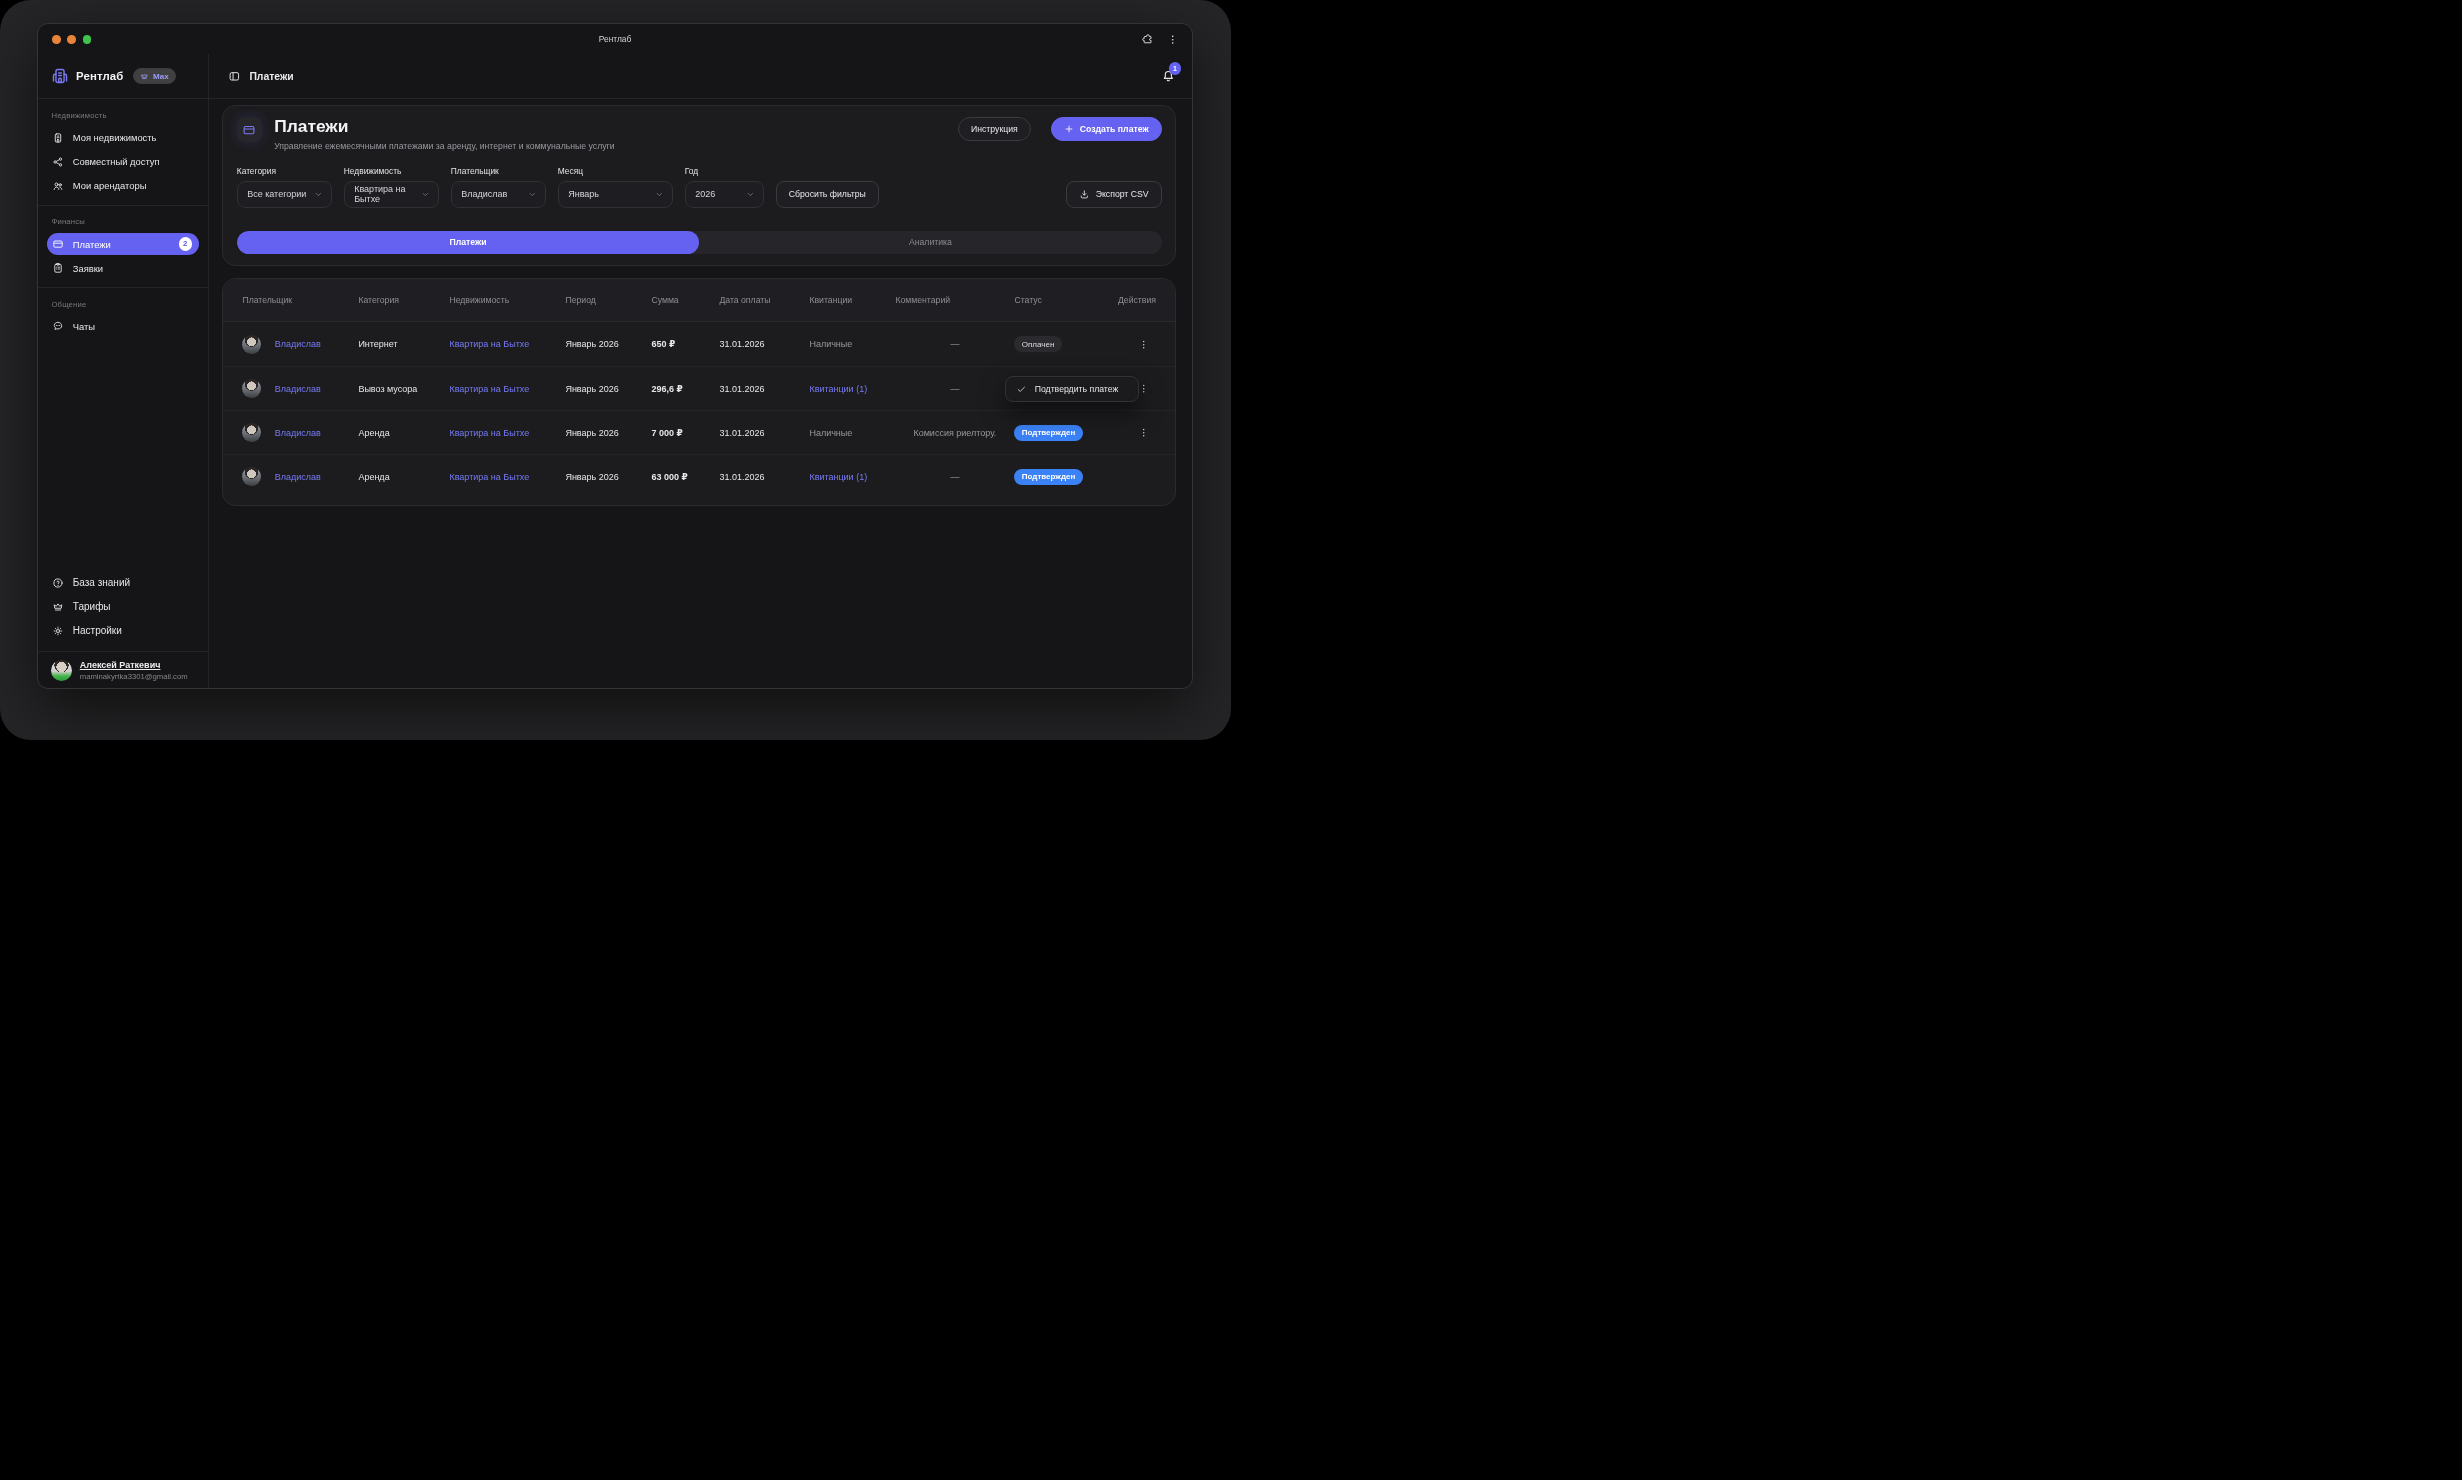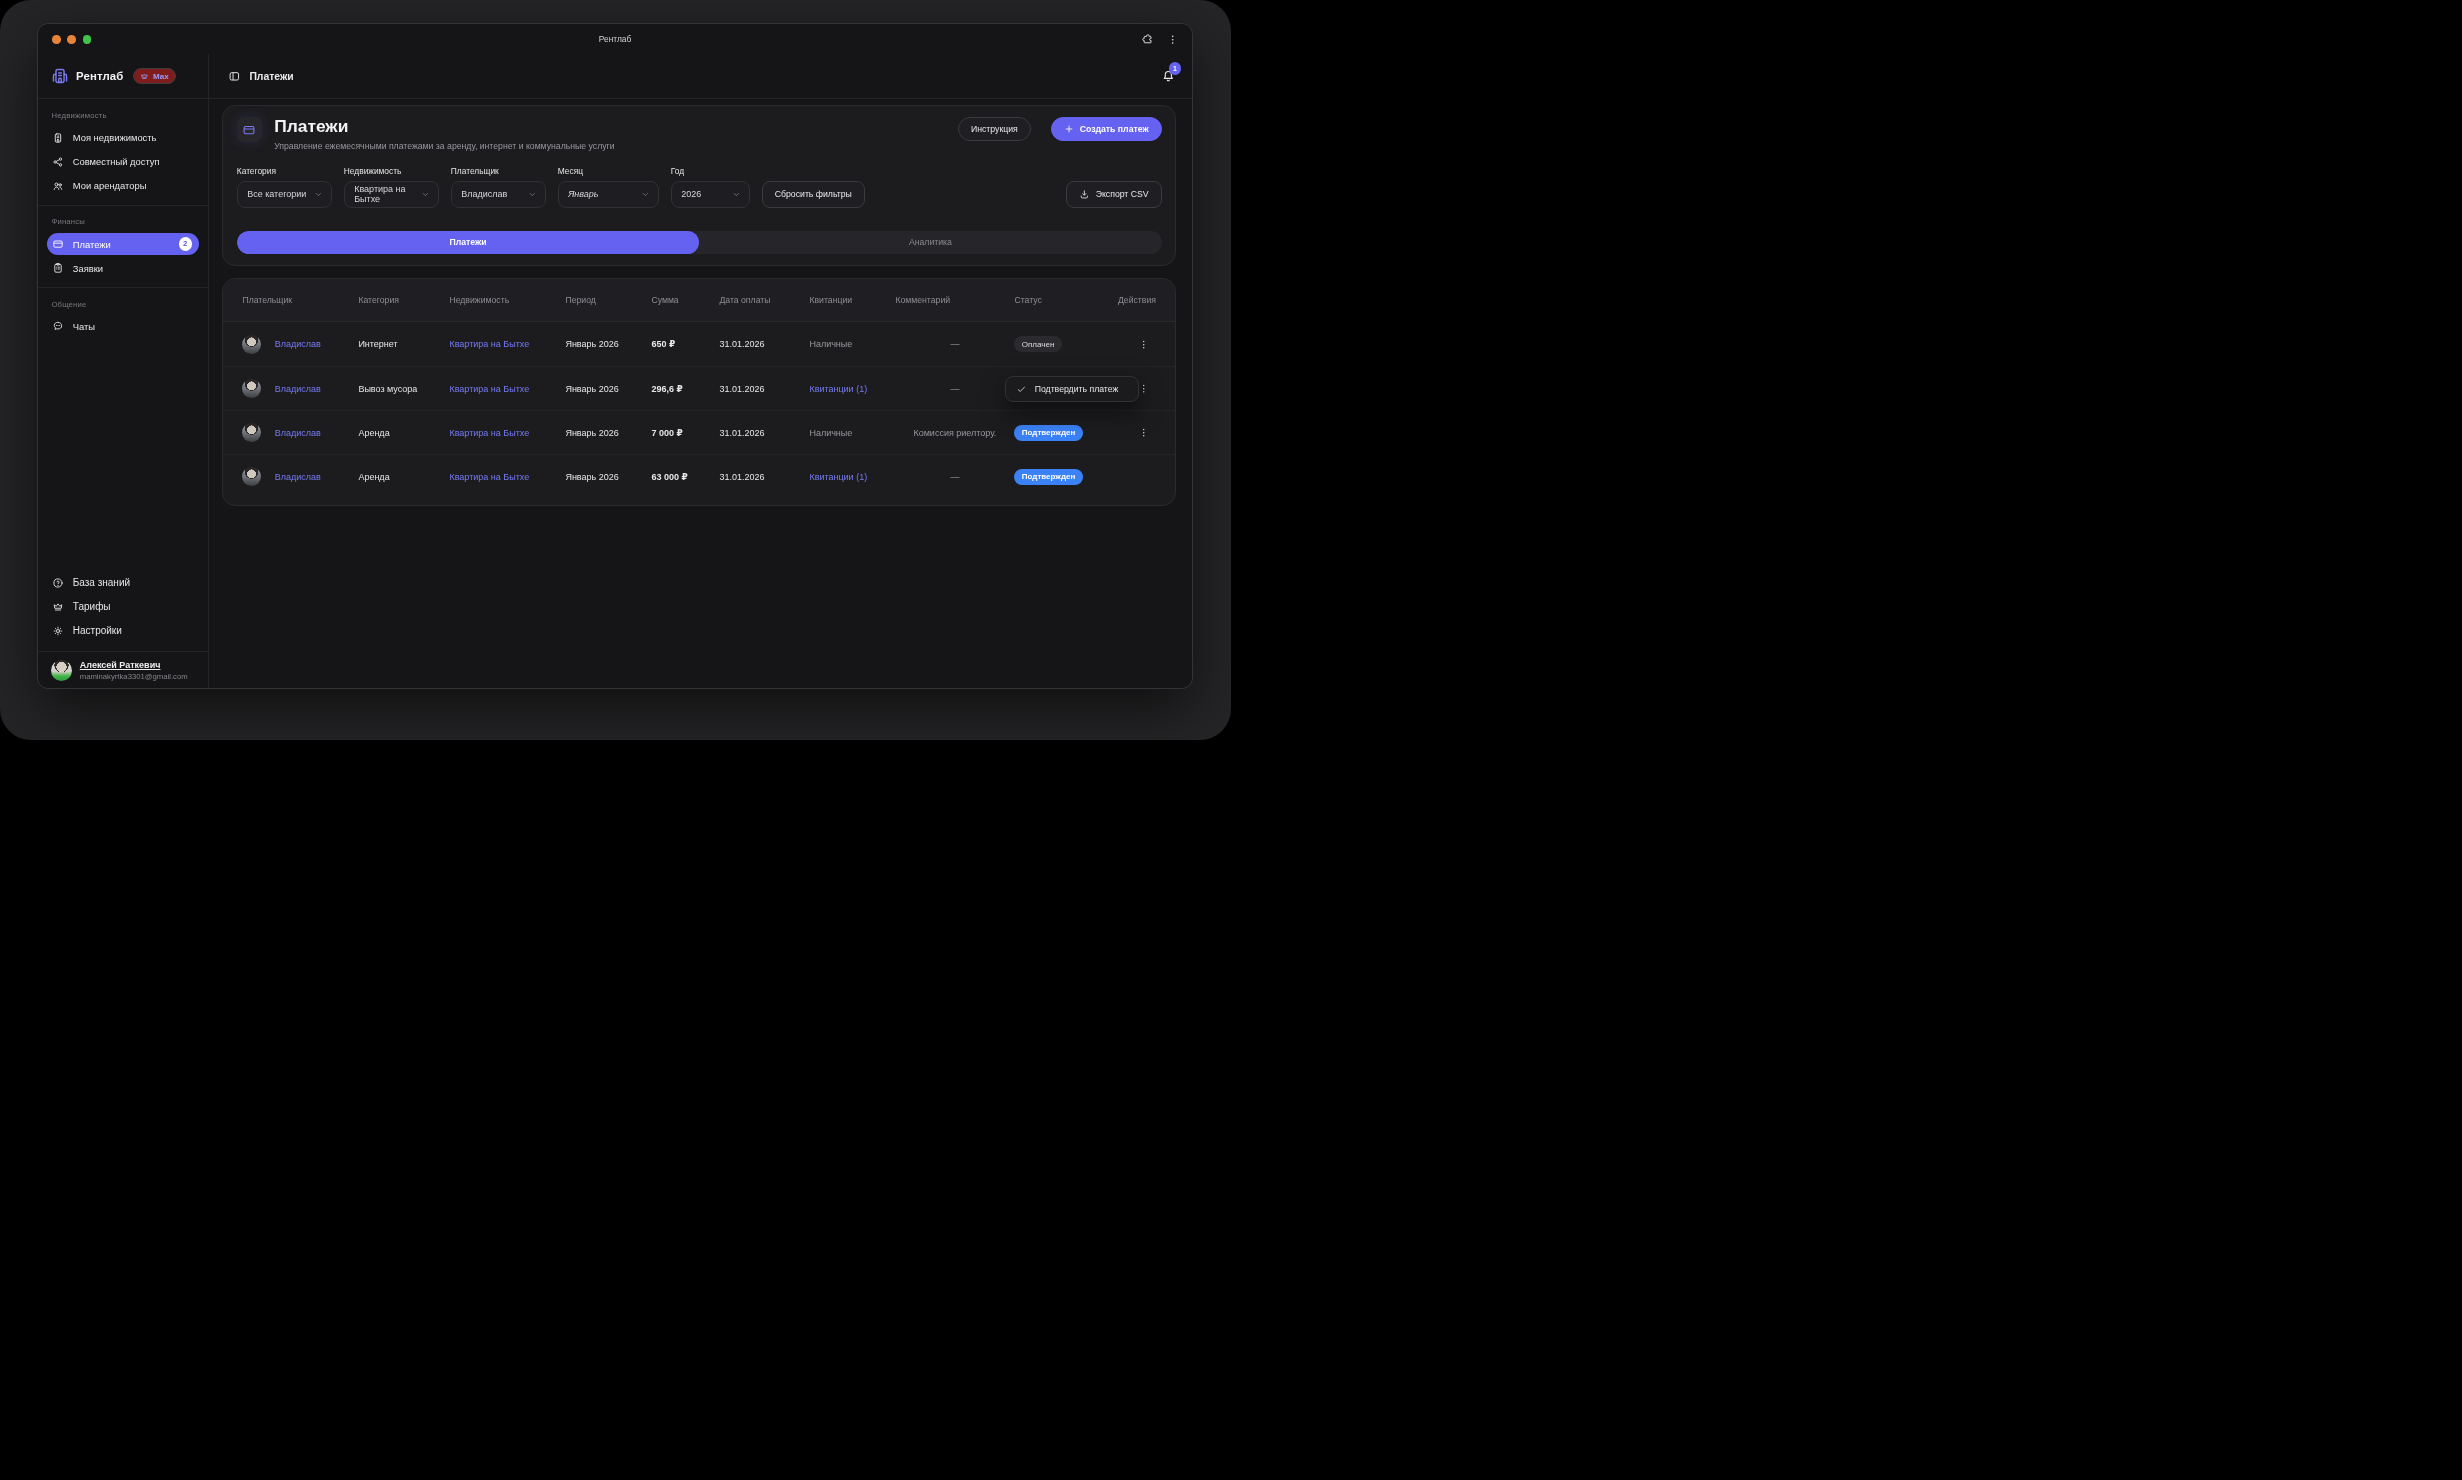--- a/index.html
+++ b/index.html
@@ -20,21 +20,21 @@
   .dot.d3{background:#3ec44b;}
   .tb-title{position:absolute;left:0;right:0;text-align:center;font-size:8.4px;color:#d3d3d6;}
   .tb-right{position:absolute;right:13.4px;top:0;height:30px;display:flex;align-items:center;gap:13.4px;color:#e4e4e7;}
 
   
   .chrome{height:45px;display:flex;border-bottom:0.7px solid #242428;}
   .brand{width:171px;border-right:0.7px solid #242428;display:flex;align-items:center;padding-left:13.4px;gap:6.7px;}
   .brand .logo{color:#7a79f3;}
   .brand-name{font-size:11.4px;font-weight:700;color:#f2f2f4;letter-spacing:0.1px;}
   .plan-pill{margin-left:2.7px;display:flex;align-items:center;gap:4px;height:16px;padding:0 6.7px;
-             border:0.7px solid #3c3c42;background:#7f1d1d;border-radius:8.7px;color:#9b9df6;font-size:8px;font-weight:600;}
+             border:0.7px solid #3c3c42;background:#404040;border-radius:8.7px;color:#9b9df6;font-size:8px;font-weight:600;}
   .mainhead{flex:1;display:flex;align-items:center;padding:0 16px 0 19px;gap:8.7px;color:#e9e9ec;}
   .page-head-title{font-size:10.4px;font-weight:700;}
   .bell-wrap{margin-left:auto;position:relative;color:#e9e9ec;}
   .bell-badge{position:absolute;right:-5.4px;top:-6.7px;width:12.7px;height:12.7px;border-radius:50%;
               background:#6562f1;color:#fff;font-size:7px;font-weight:700;display:flex;align-items:center;justify-content:center;}
 
   
   .body-row{display:flex;height:591px;}
   .sidebar{width:171px;border-right:0.7px solid #242428;display:flex;flex-direction:column;padding-top:6.7px;}
   .sec-label{padding:0 13.4px;font-size:7.7px;color:#77777d;letter-spacing:0.2px;margin:5.4px 0 5.4px;}
@@ -75,21 +75,21 @@
   .btn.primary{background:#6562f1;border-color:#6562f1;color:#fff;font-weight:600;}
 
   
   .filters{display:flex;gap:12px;margin-top:14.7px;align-items:flex-end;}
   .f-group{display:flex;flex-direction:column;}
   .f-label{font-size:8.4px;color:#e3e3e6;margin-bottom:5.4px;}
   .select{height:27px;border-radius:8px;background:#1e1e22;border:0.7px solid #303035;
           display:flex;align-items:center;justify-content:space-between;padding:0 8px 0 9.4px;
           font-size:9px;color:#d6d6da;cursor:pointer;}
   .select .chev{color:#85858b;}
-  .w178{width:95px;} .w151{width:101px;font-style:italic;} .w118{width:79px;}
+  .w178{width:95px;} .w151{width:115px;} .w118{width:79px;}
   .btn.reset{height:27px;border-radius:8px;}
   .btn.export{height:27px;border-radius:8px;margin-left:auto;}
 
   
   .tabs{margin-top:23px;height:23px;border-radius:11.4px;background:#26262a;display:flex;overflow:hidden;}
   .tab{flex:1;display:flex;align-items:center;justify-content:center;font-size:8.7px;color:#8a8a90;cursor:pointer;}
   .tab.active{background:#6562f1;color:#fff;border-radius:11.4px;font-weight:600;}
 
   
   .card2{margin-top:12.7px;overflow:hidden;padding-bottom:6.7px;}

